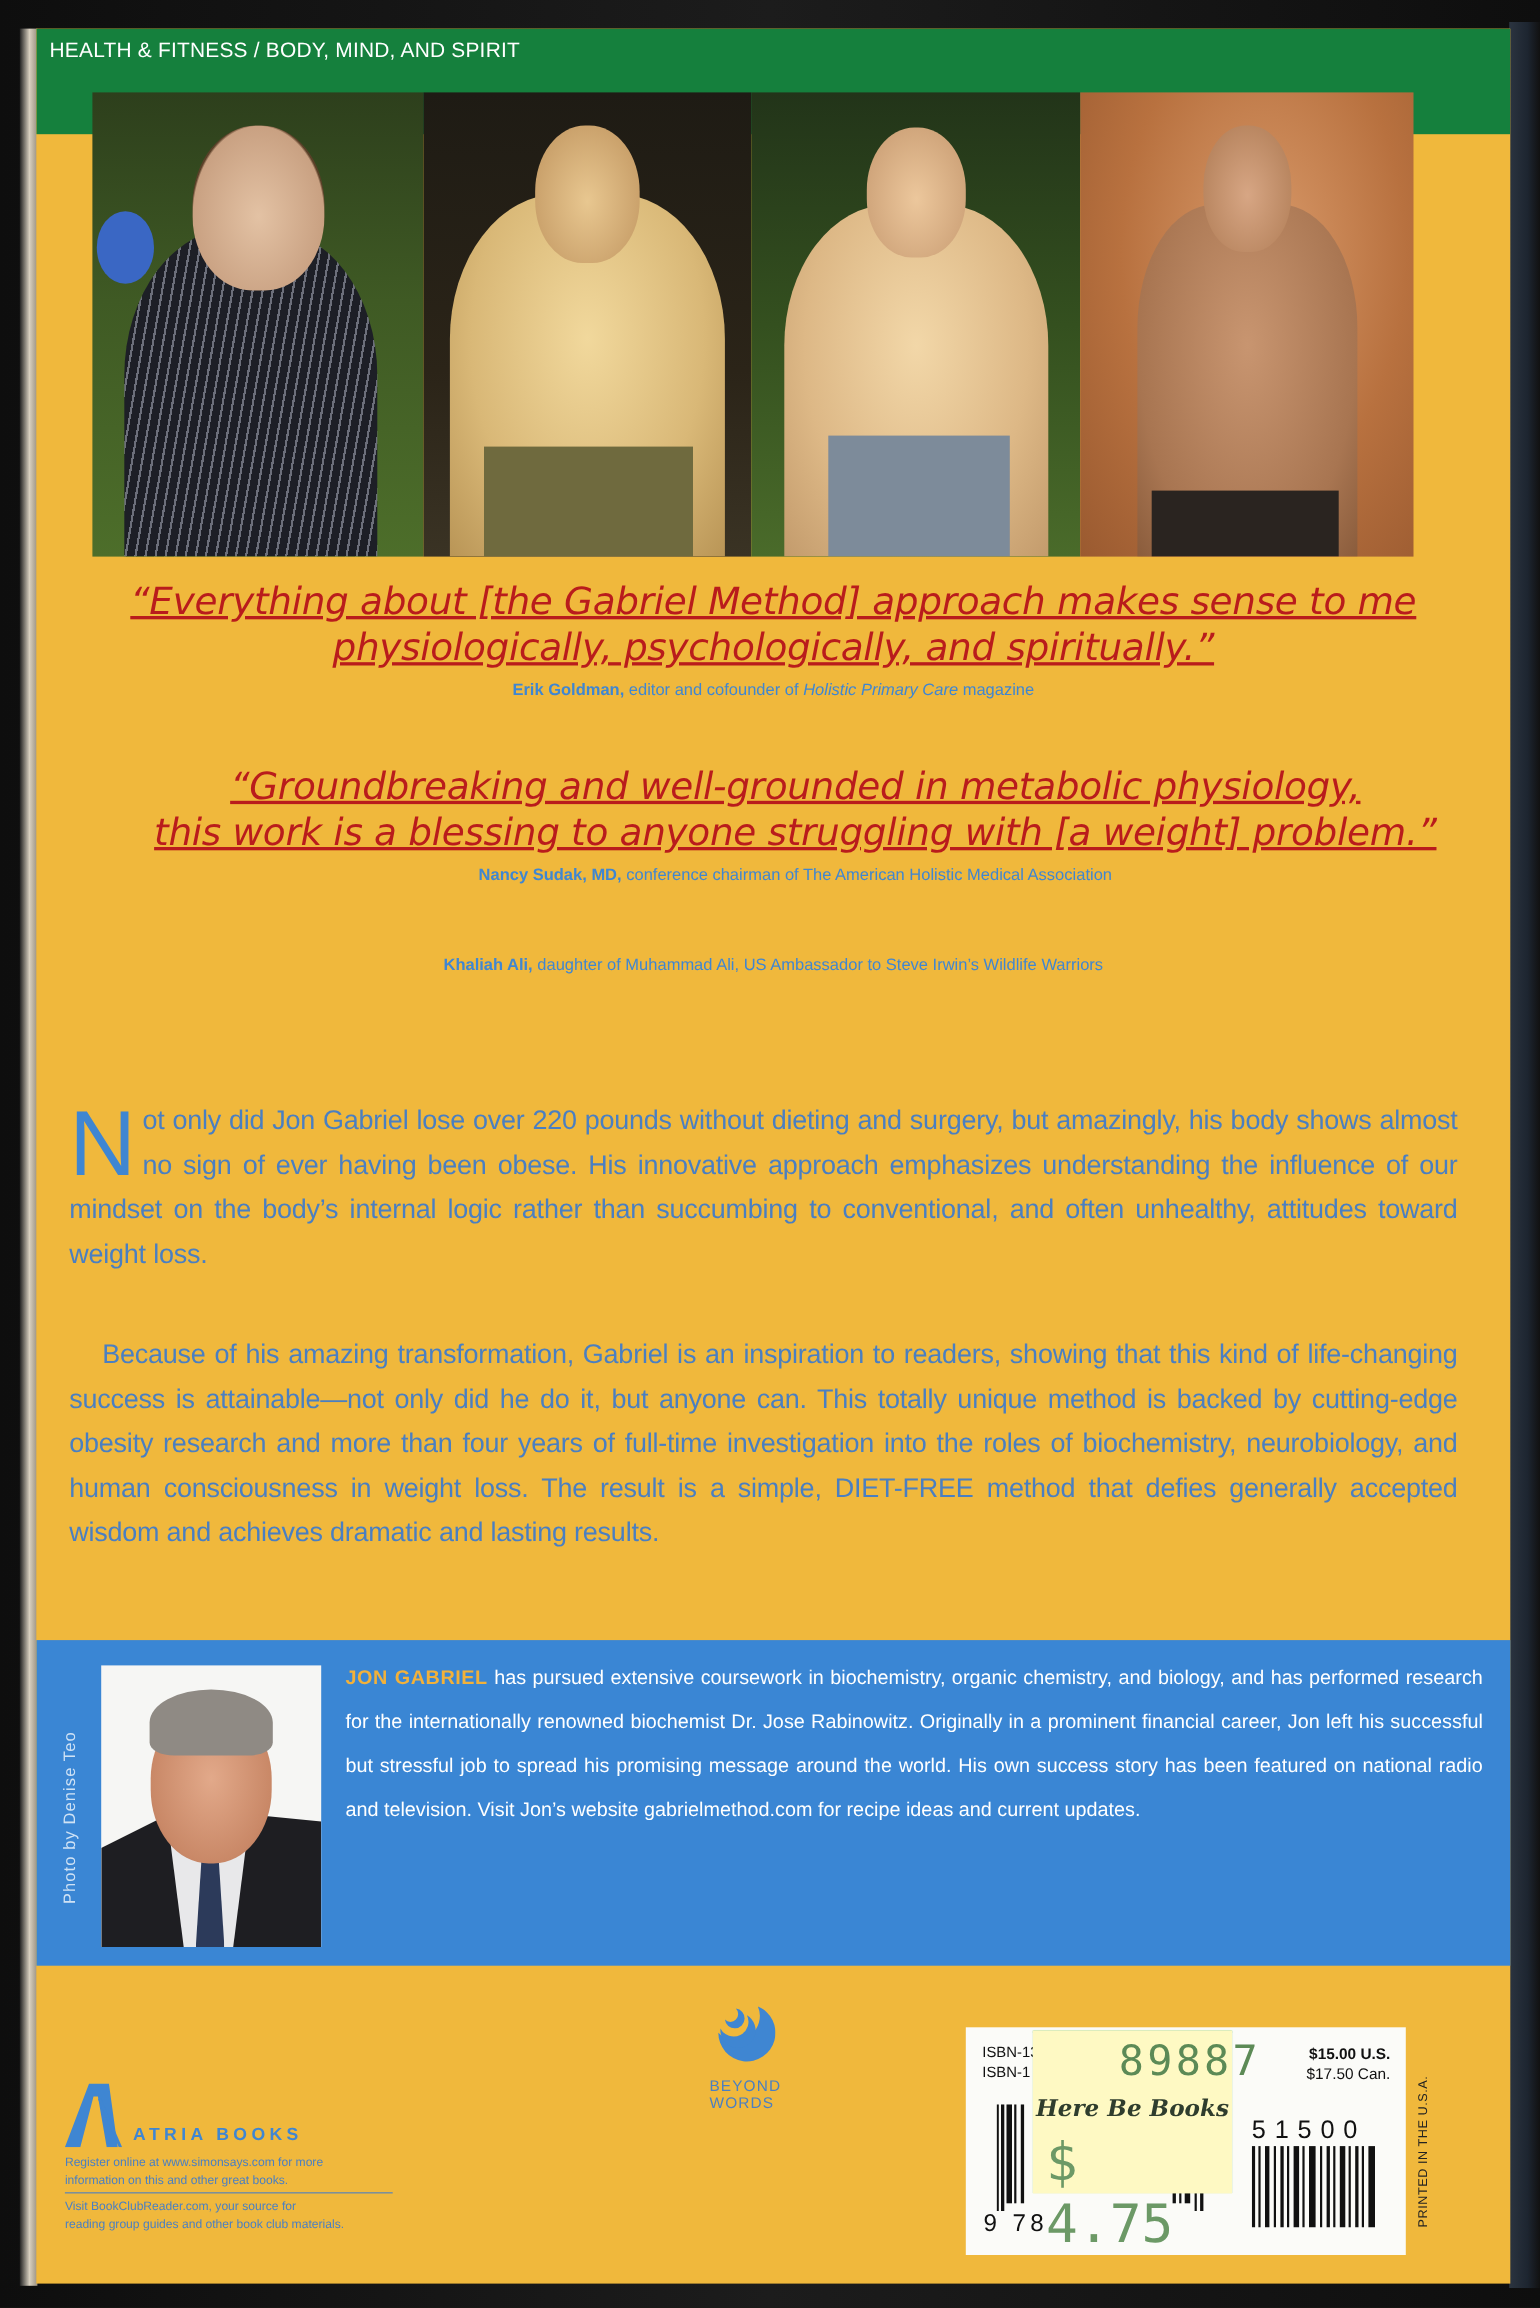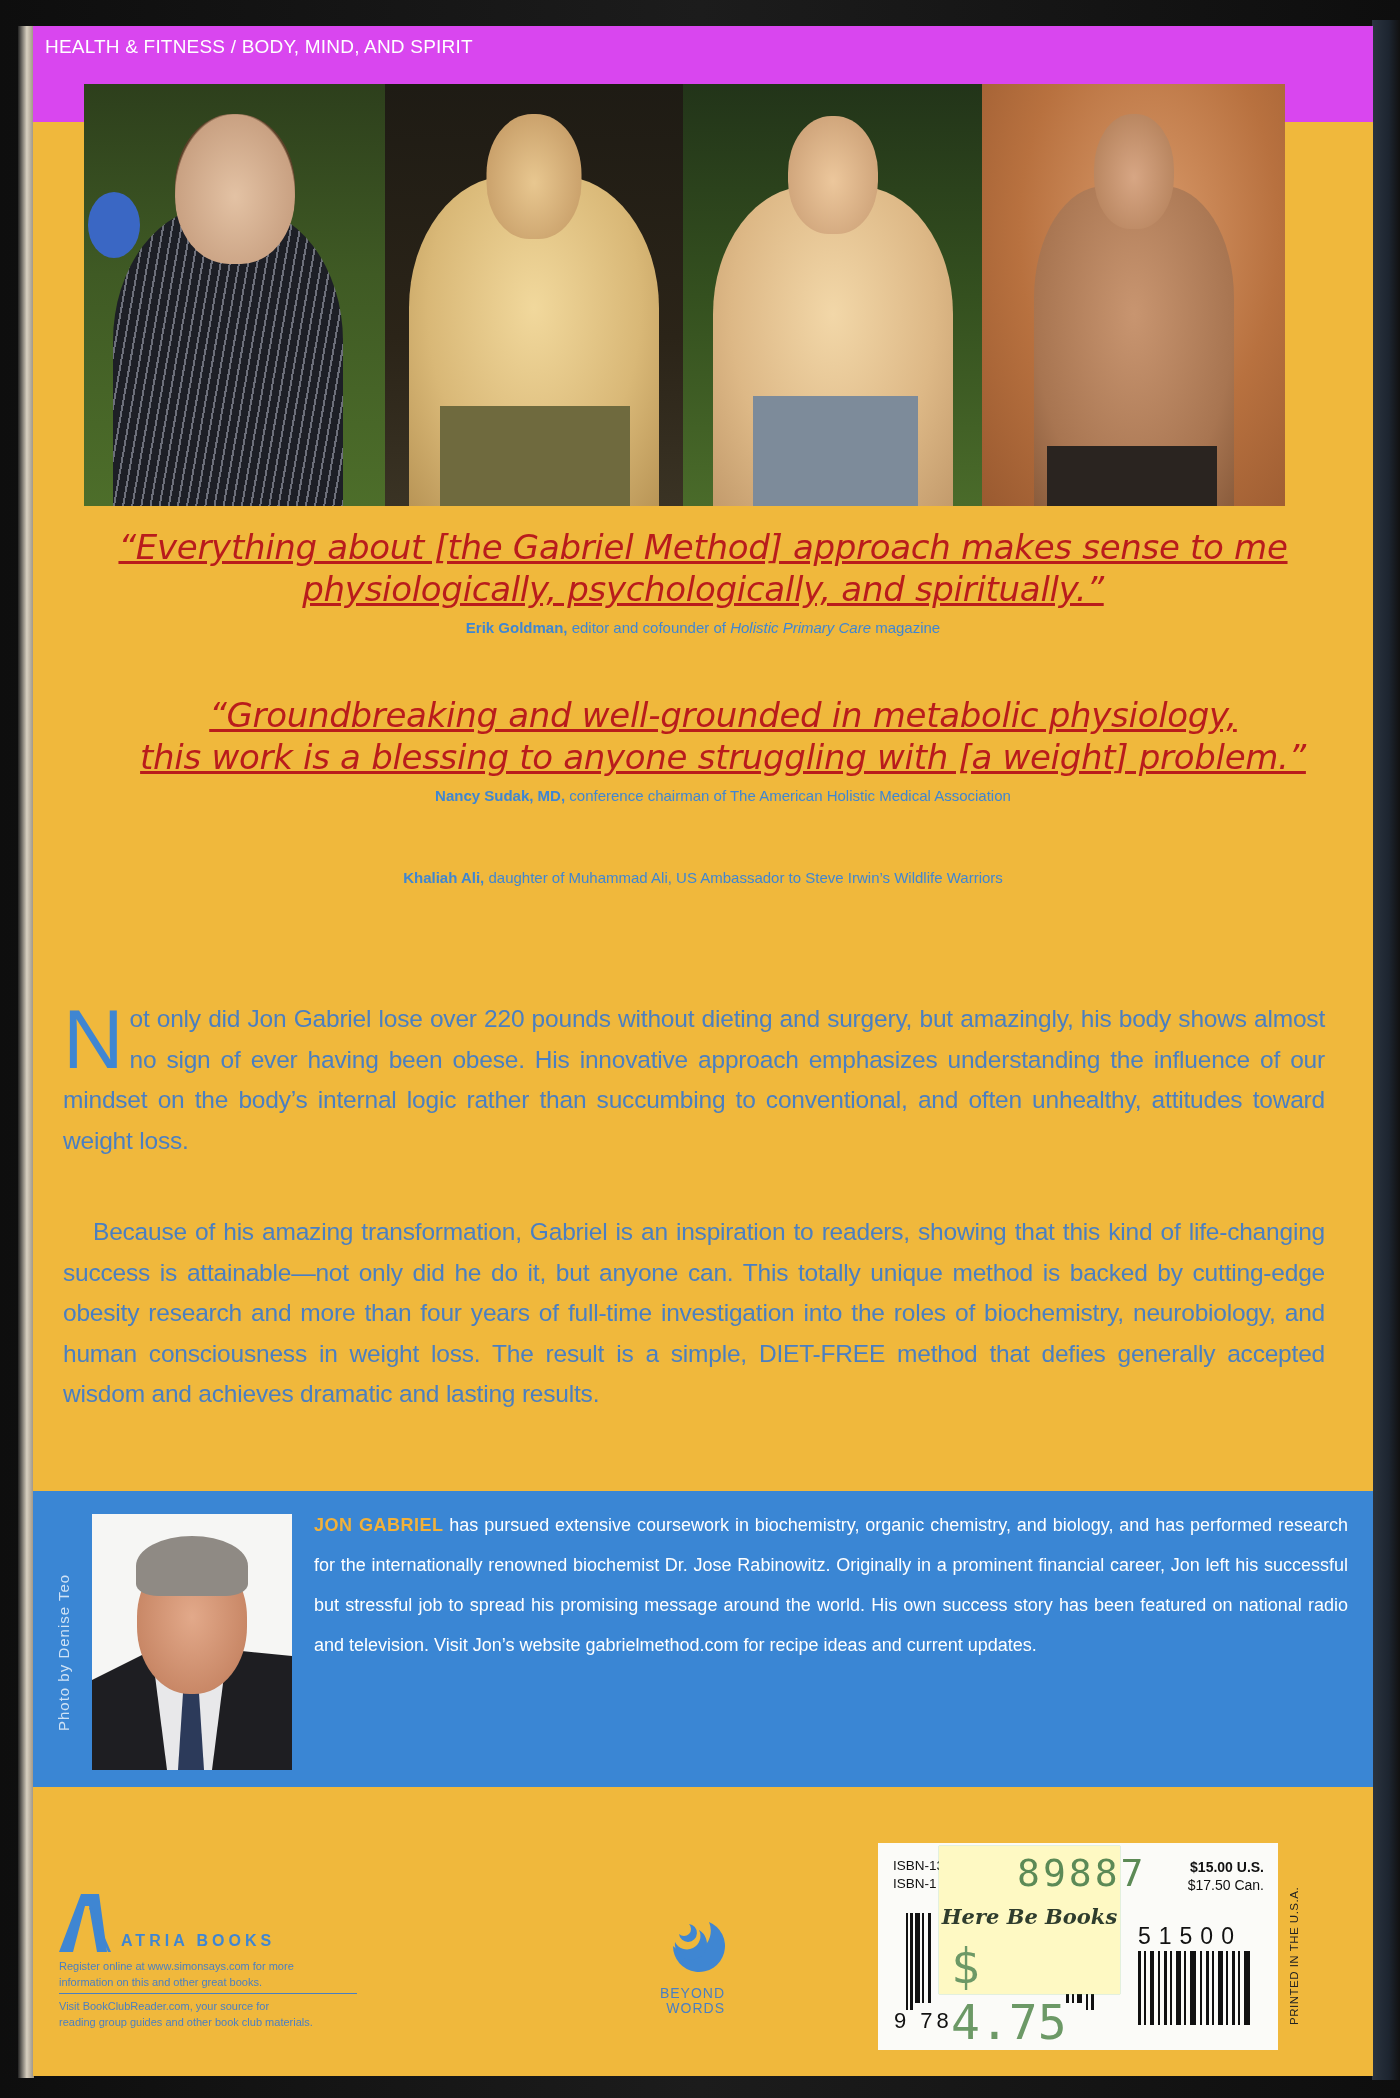--- a/index.html
+++ b/index.html
@@ -4,21 +4,21 @@
 <style>
   * { box-sizing: border-box; margin: 0; padding: 0; }
   html, body { width: 1400px; height: 2098px; background: #141414; overflow: hidden; }
   body { position: relative; font-family: "Liberation Sans", sans-serif; }
 
   .scan-bg { position: absolute; inset: 0; background: linear-gradient(90deg, #0e0e0e 0%, #1c1c1c 50%, #0e0e0e 100%); }
   .spine-shadow { position: absolute; left: 1372px; top: 20px; width: 28px; height: 2060px; background: linear-gradient(90deg, #2b3440 0%, #1d2530 60%, #111 100%); }
   .left-edge { position: absolute; left: 18px; top: 26px; width: 16px; height: 2052px; background: linear-gradient(90deg, #222 0%, #d8d0c0 55%, #9a9080 100%); }
 
   .cover { position: absolute; left: 33px; top: 26px; width: 1340px; height: 2050px; background: #f0b83c; overflow: hidden; }
-  .top-band { position: absolute; left: 0; top: 0; width: 100%; height: 96px; background: #d946ef; }
+  .top-band { position: absolute; left: 0; top: 0; width: 100%; height: 96px; background: #15803d; }
   .category { position: absolute; left: 12px; top: 10px; color: #fff; font-size: 19px; letter-spacing: 0.2px; }
 
   .photo-strip { position: absolute; left: 51px; top: 58px; width: 1201px; height: 422px; display: flex; }
   .photo { height: 100%; position: relative; overflow: hidden; }
   .photo .figure { position: absolute; left: 50%; transform: translateX(-50%); bottom: 0; }
   .photo .head { position: absolute; left: 50%; transform: translateX(-50%); border-radius: 48% 48% 45% 45%; }
   .p1 { width: 301px; background: linear-gradient(180deg, #2d3f1c 0%, #3f5a24 45%, #4d6e2a 100%); }
   .p2 { width: 298px; background: linear-gradient(180deg, #1e1b14 0%, #2b2418 60%, #3a3324 100%); }
   .p3 { width: 299px; background: linear-gradient(180deg, #223419 0%, #34501f 50%, #4a6b2a 100%); }
   .p4 { width: 303px; background: radial-gradient(ellipse at 55% 35%, #d99a6a 0%, #b8713f 55%, #9a5a30 100%); }
@@ -48,21 +48,21 @@
   .bio-text { position: absolute; left: 281px; top: 14px; width: 1034px; color: #ffffff; font-size: 18px; line-height: 40px; text-align: justify; }
   .bio-name { color: #f2b13a; font-weight: bold; letter-spacing: 0.5px; }
 
   .atria { position: absolute; left: 26px; top: 1868px; width: 420px; }
   .atria-logo { position: relative; height: 58px; }
   .atria-a { position: absolute; left: 0; top: 0; width: 58px; height: 58px; }
   .atria-name { position: absolute; left: 62px; top: 38px; color: #3f86d2; font-weight: bold; font-size: 16px; letter-spacing: 4px; }
   .atria-line { color: #4a7fc2; font-size: 11px; line-height: 16px; }
   .atria-rule { border-top: 1px solid #4a7fc2; margin: 3px 0 4px; width: 298px; }
 
-  .beyond { position: absolute; left: 612px; top: 1890px; width: 80px; text-align: right; }
+  .beyond { position: absolute; left: 612px; top: 1792px; width: 80px; text-align: left; }
   .beyond-logo { width: 60px; height: 60px; margin: 0 auto; }
   .beyond-text { color: #4a7fc2; font-size: 14px; line-height: 15px; letter-spacing: 1px; margin-top: 6px; }
 
   .isbn-box { position: absolute; left: 845px; top: 1817px; width: 400px; height: 207px; background: #fbfbf8; }
   .isbn-line { position: absolute; left: 15px; color: #111; font-size: 13.5px; font-family: "Liberation Sans", sans-serif; }
   .price-us { position: absolute; right: 14px; top: 16px; font-weight: bold; font-size: 14px; color: #111; }
   .price-can { position: absolute; right: 14px; top: 34px; font-size: 14px; color: #111; }
   .barcode-main { position: absolute; left: 28px; top: 70px; width: 190px; height: 97px; }
   .barcode-digits { position: absolute; left: 16px; top: 165px; font-size: 22px; color: #111; letter-spacing: 4px; }
   .barcode-addon { position: absolute; left: 260px; top: 108px; width: 114px; height: 74px; }

